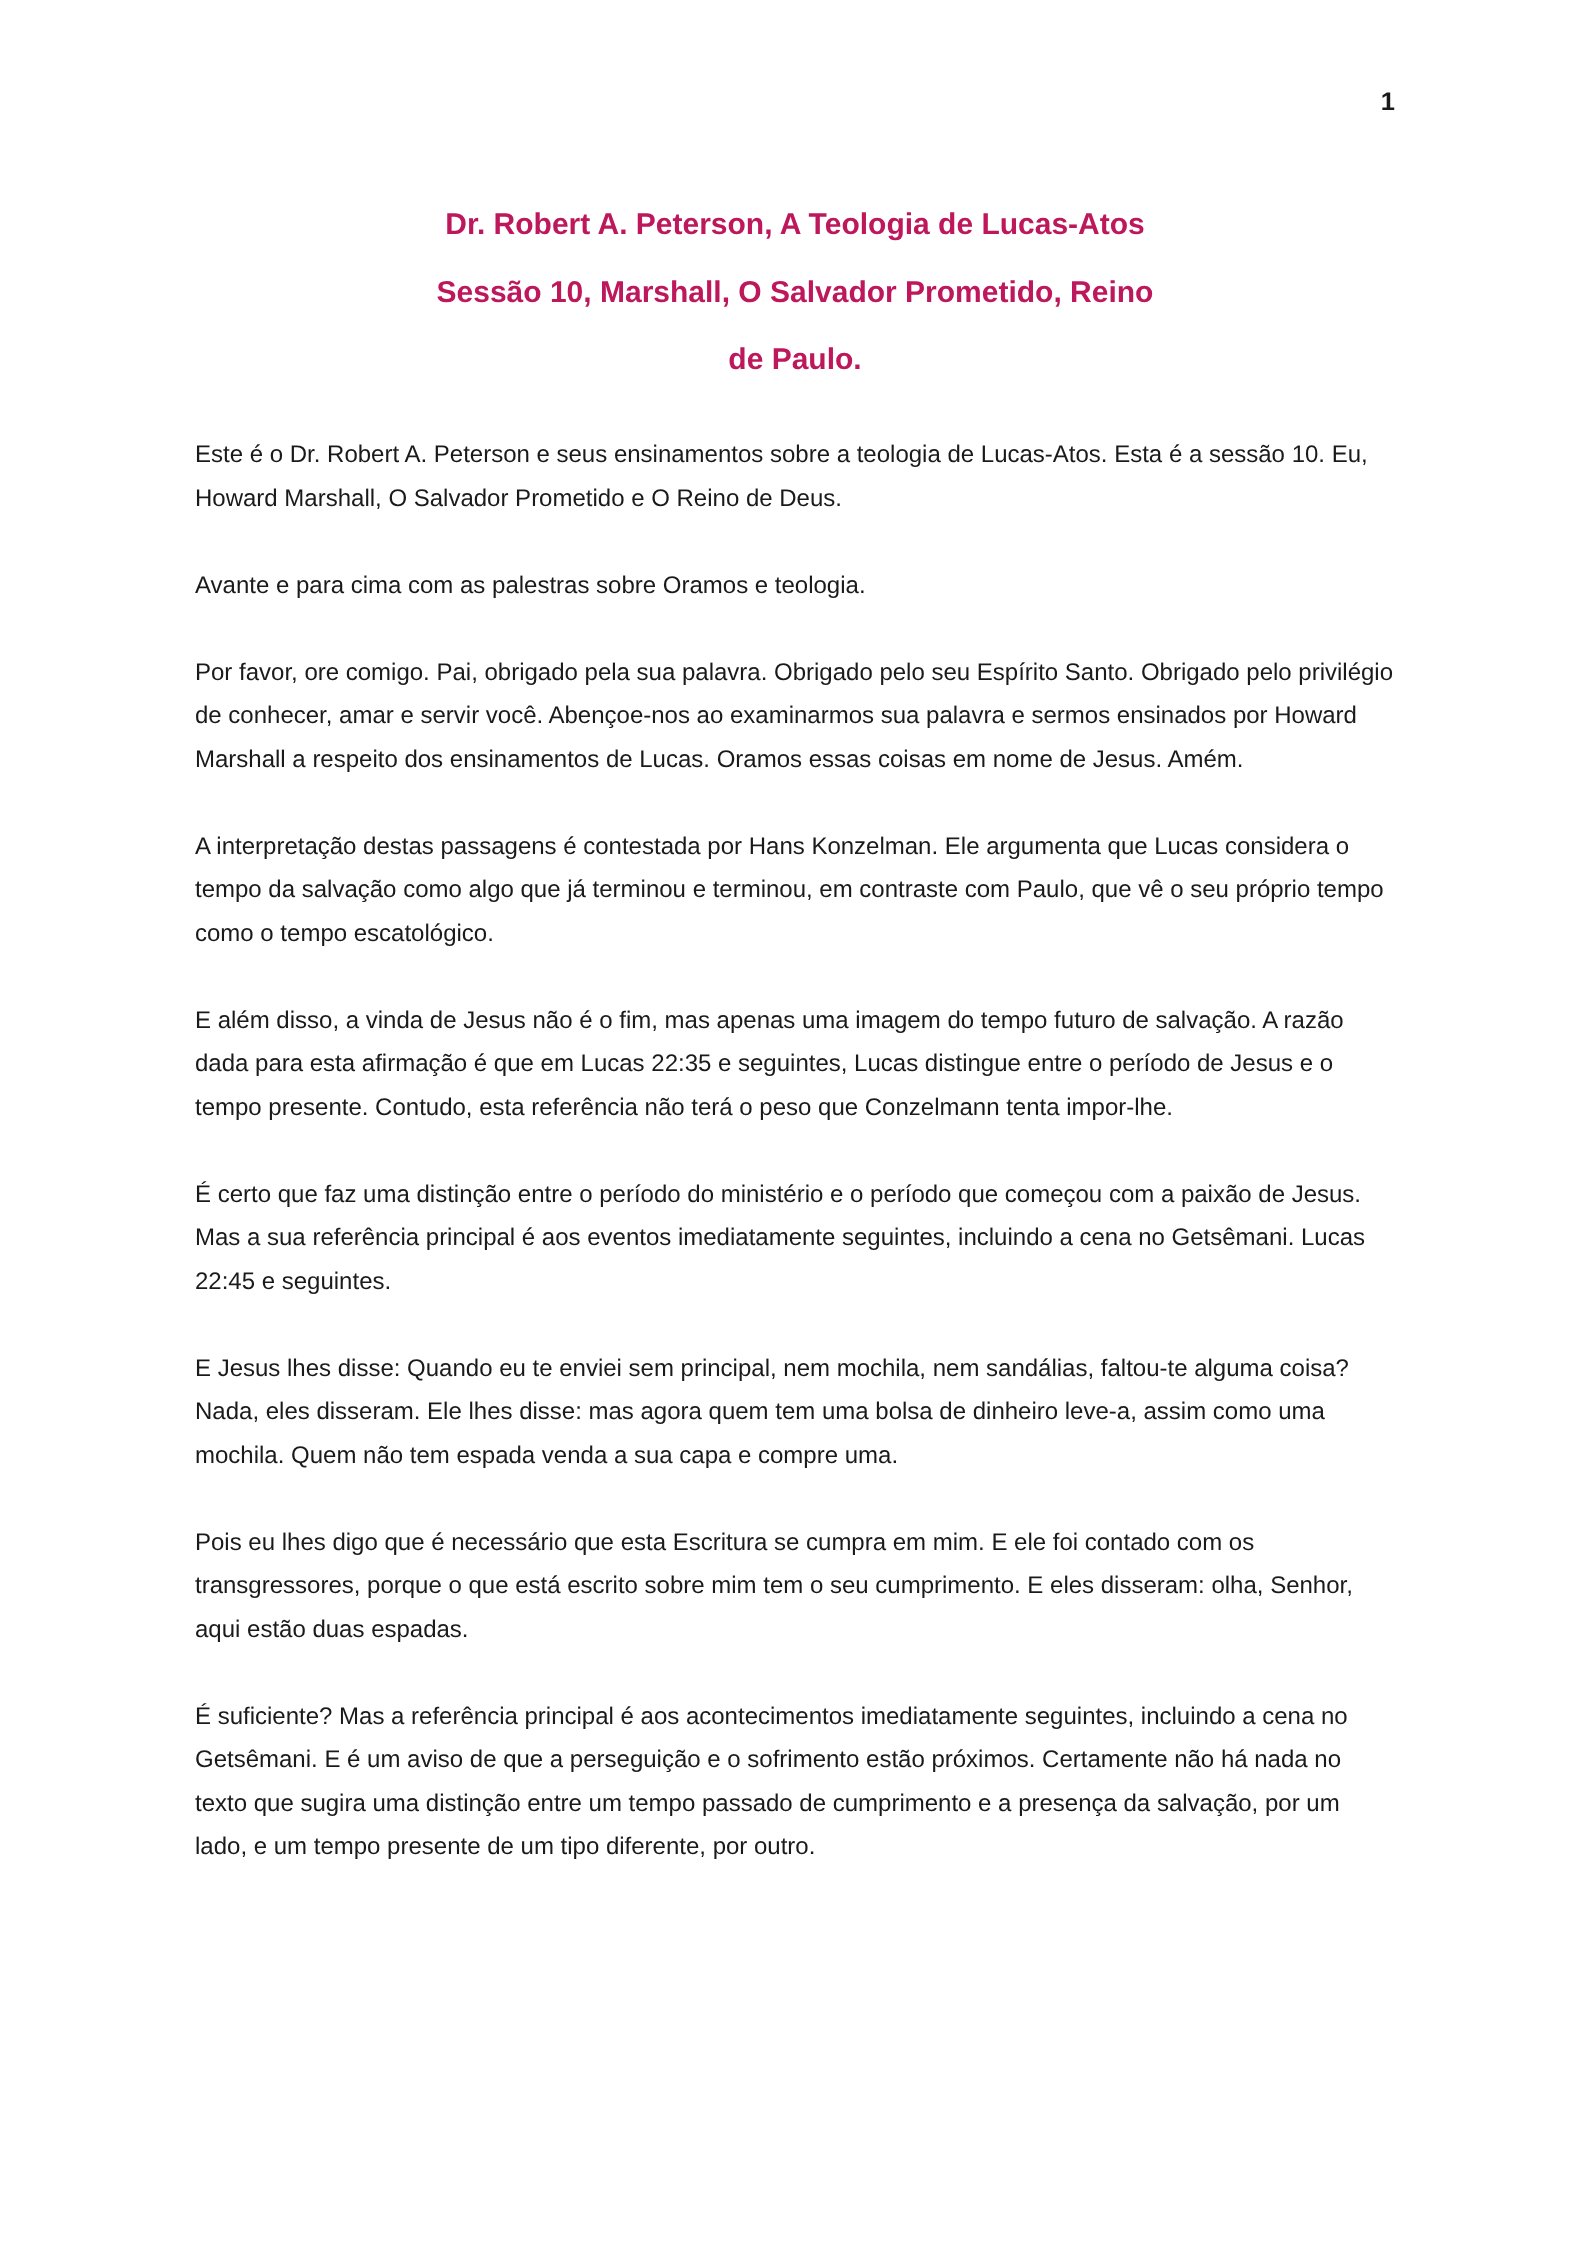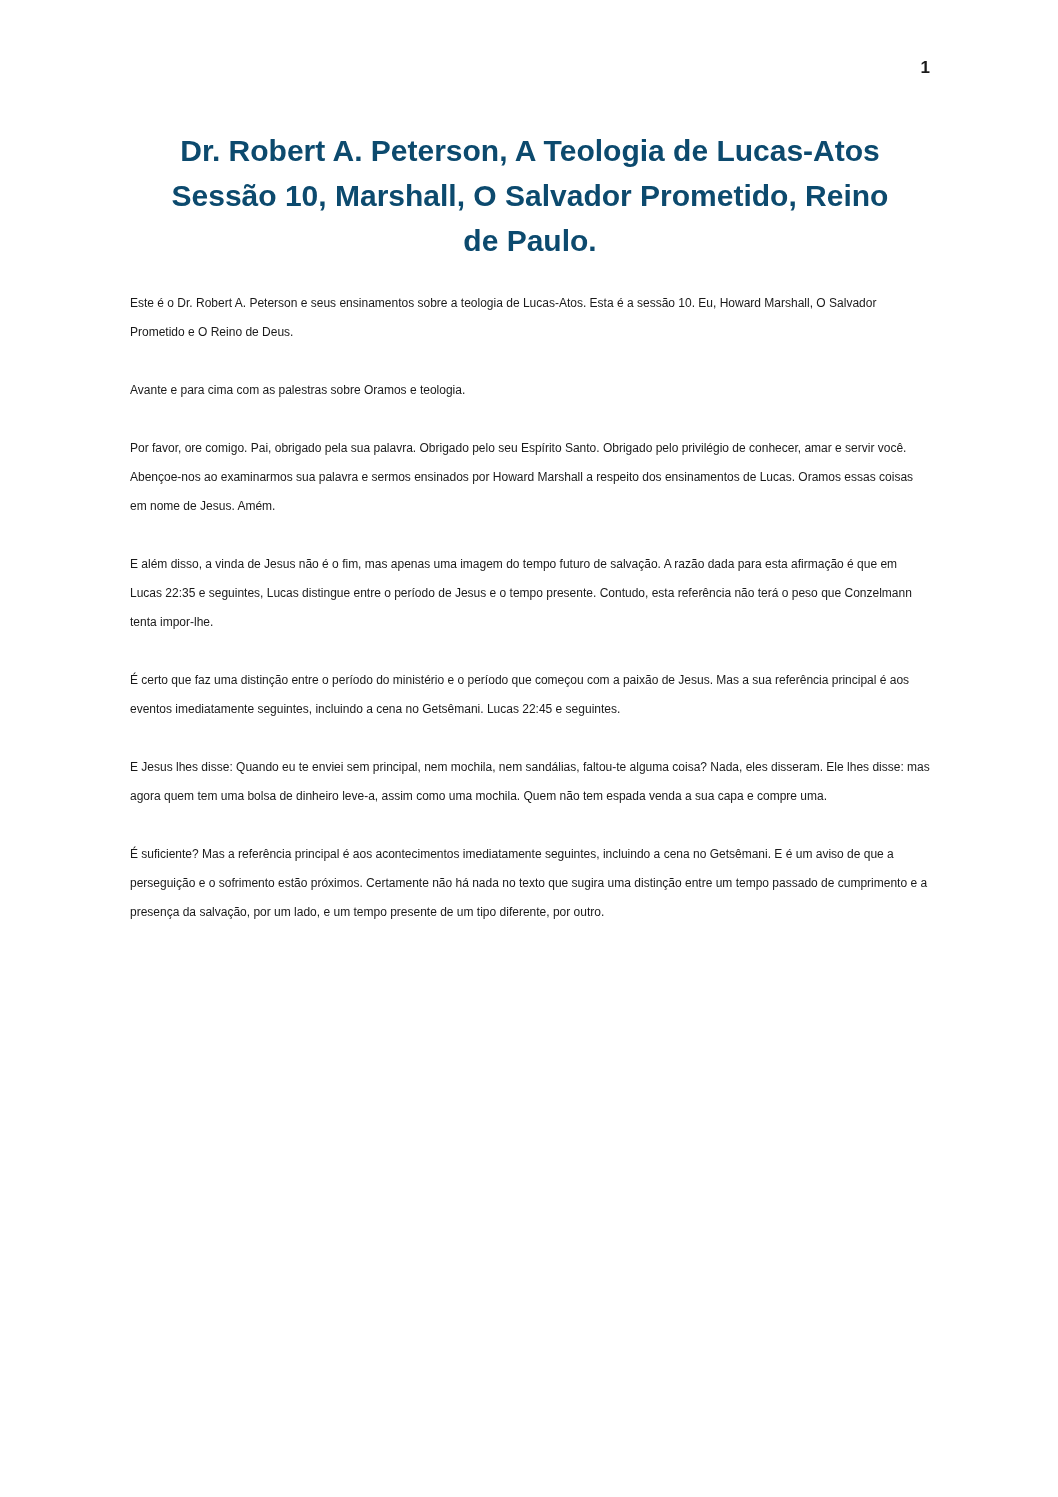--- a/index.html
+++ b/index.html
@@ -23,32 +23,32 @@
     font-weight: bold;
     color: #1a1a1a;
   }
   .content {
     position: absolute;
     top: 128px;
     left: 130px;
     width: 800px;
   }
   .title {
-    font-size: 30px;
+    font-size: 20px;
     font-weight: bold;
     text-align: center;
     line-height: 45px;
-    color: #0c4a6e;
+    color: #be185d;
     margin-bottom: 26px;
   }
   .title .title-line {
     display: block;
   }
   .body-text p {
-    font-size: 12px;
+    font-size: 16px;
     line-height: 29px;
     margin-bottom: 29px;
     color: #1a1a1a;
     text-align: left;
   }
 </style>
 </head>
 <body>
 
 <div class="page">
@@ -60,21 +60,23 @@
     <h1 class="title">
       <span class="title-line">Dr. Robert A. Peterson, A Teologia de Lucas-Atos</span>
       <span class="title-line">Sessão 10, Marshall, O Salvador Prometido, Reino</span>
       <span class="title-line">de Paulo.</span>
     </h1>
 
     <div class="body-text">
       <p>Este é o Dr. Robert A. Peterson e seus ensinamentos sobre a teologia de Lucas-Atos. Esta é a sessão 10. Eu, Howard Marshall, O Salvador Prometido e O Reino de Deus.</p>
       <p>Avante e para cima com as palestras sobre Oramos e teologia.</p>
       <p>Por favor, ore comigo. Pai, obrigado pela sua palavra. Obrigado pelo seu Espírito Santo. Obrigado pelo privilégio de conhecer, amar e servir você. Abençoe-nos ao examinarmos sua palavra e sermos ensinados por Howard Marshall a respeito dos ensinamentos de Lucas. Oramos essas coisas em nome de Jesus. Amém.</p>
+      <p>A interpretação destas passagens é contestada por Hans Konzelman. Ele argumenta que Lucas considera o tempo da salvação como algo que já terminou e terminou, em contraste com Paulo, que vê o seu próprio tempo como o tempo escatológico.</p>
       <p>E além disso, a vinda de Jesus não é o fim, mas apenas uma imagem do tempo futuro de salvação. A razão dada para esta afirmação é que em Lucas 22:35 e seguintes, Lucas distingue entre o período de Jesus e o tempo presente. Contudo, esta referência não terá o peso que Conzelmann tenta impor-lhe.</p>
       <p>É certo que faz uma distinção entre o período do ministério e o período que começou com a paixão de Jesus. Mas a sua referência principal é aos eventos imediatamente seguintes, incluindo a cena no Getsêmani. Lucas 22:45 e seguintes.</p>
       <p>E Jesus lhes disse: Quando eu te enviei sem principal, nem mochila, nem sandálias, faltou-te alguma coisa? Nada, eles disseram. Ele lhes disse: mas agora quem tem uma bolsa de dinheiro leve-a, assim como uma mochila. Quem não tem espada venda a sua capa e compre uma.</p>
+      <p>Pois eu lhes digo que é necessário que esta Escritura se cumpra em mim. E ele foi contado com os transgressores, porque o que está escrito sobre mim tem o seu cumprimento. E eles disseram: olha, Senhor, aqui estão duas espadas.</p>
       <p>É suficiente? Mas a referência principal é aos acontecimentos imediatamente seguintes, incluindo a cena no Getsêmani. E é um aviso de que a perseguição e o sofrimento estão próximos. Certamente não há nada no texto que sugira uma distinção entre um tempo passado de cumprimento e a presença da salvação, por um lado, e um tempo presente de um tipo diferente, por outro.</p>
     </div>
 
   </div>
 
 </div>
 
 </body></html>

